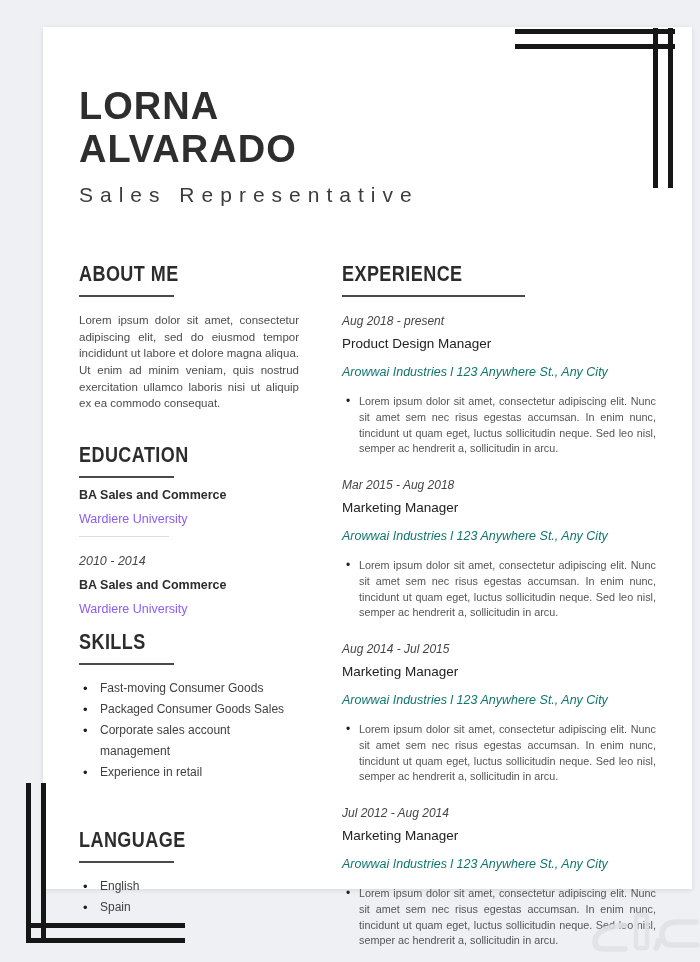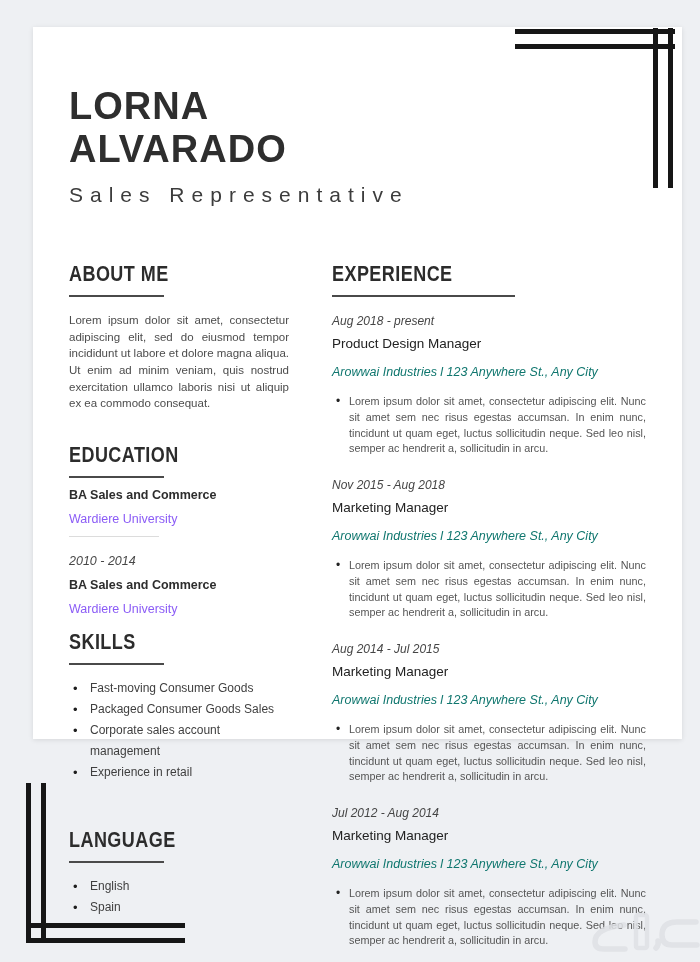--- a/index.html
+++ b/index.html
@@ -7,22 +7,22 @@
   body {
     font-family: "Liberation Sans", "DejaVu Sans", sans-serif;
     background: #eef0f3;
     position: relative;
     overflow: hidden;
     color: #3d3d3d;
   }
   .canvas { position: absolute; inset: 0; }
   .page {
     position: absolute;
-    left: 33px; top: 27px;
-    width: 649px; height: 712px;
+    left: 43px; top: 27px;
+    width: 649px; height: 862px;
     background: #ffffff;
     box-shadow: 0 1px 5px rgba(0,0,0,.10);
     padding: 58px 36px 16px 36px;
   }
   
   .deco { position: absolute; background: #161616; z-index: 5; }
   .tr-h1 { left: 515px; top: 29px;  width: 160px; height: 5px; }
   .tr-h2 { left: 515px; top: 44px;  width: 160px; height: 5px; }
   .tr-v1 { left: 653px; top: 28px;  width: 5px;  height: 160px; }
   .tr-v2 { left: 668px; top: 28px;  width: 5px;  height: 160px; }
@@ -181,21 +181,21 @@
           <div class="rule wide"></div>
 
           <div class="exp-item">
             <div class="exp-dates">Aug 2018 - present</div>
             <div class="exp-title">Product Design Manager</div>
             <div class="exp-company">Arowwai Industries l 123 Anywhere St., Any City</div>
             <div class="exp-desc">Lorem ipsum dolor sit amet, consectetur adipiscing elit. Nunc sit amet sem nec risus egestas accumsan. In enim nunc, tincidunt ut quam eget, luctus sollicitudin neque. Sed leo nisl, semper ac hendrerit a, sollicitudin in arcu.</div>
           </div>
 
           <div class="exp-item">
-            <div class="exp-dates">Nov 2015 - Aug 2018</div>
+            <div class="exp-dates">Mar 2015 - Aug 2018</div>
             <div class="exp-title">Marketing Manager</div>
             <div class="exp-company">Arowwai Industries l 123 Anywhere St., Any City</div>
             <div class="exp-desc">Lorem ipsum dolor sit amet, consectetur adipiscing elit. Nunc sit amet sem nec risus egestas accumsan. In enim nunc, tincidunt ut quam eget, luctus sollicitudin neque. Sed leo nisl, semper ac hendrerit a, sollicitudin in arcu.</div>
           </div>
 
           <div class="exp-item">
             <div class="exp-dates">Aug 2014 - Jul 2015</div>
             <div class="exp-title">Marketing Manager</div>
             <div class="exp-company">Arowwai Industries l 123 Anywhere St., Any City</div>
             <div class="exp-desc">Lorem ipsum dolor sit amet, consectetur adipiscing elit. Nunc sit amet sem nec risus egestas accumsan. In enim nunc, tincidunt ut quam eget, luctus sollicitudin neque. Sed leo nisl, semper ac hendrerit a, sollicitudin in arcu.</div>

